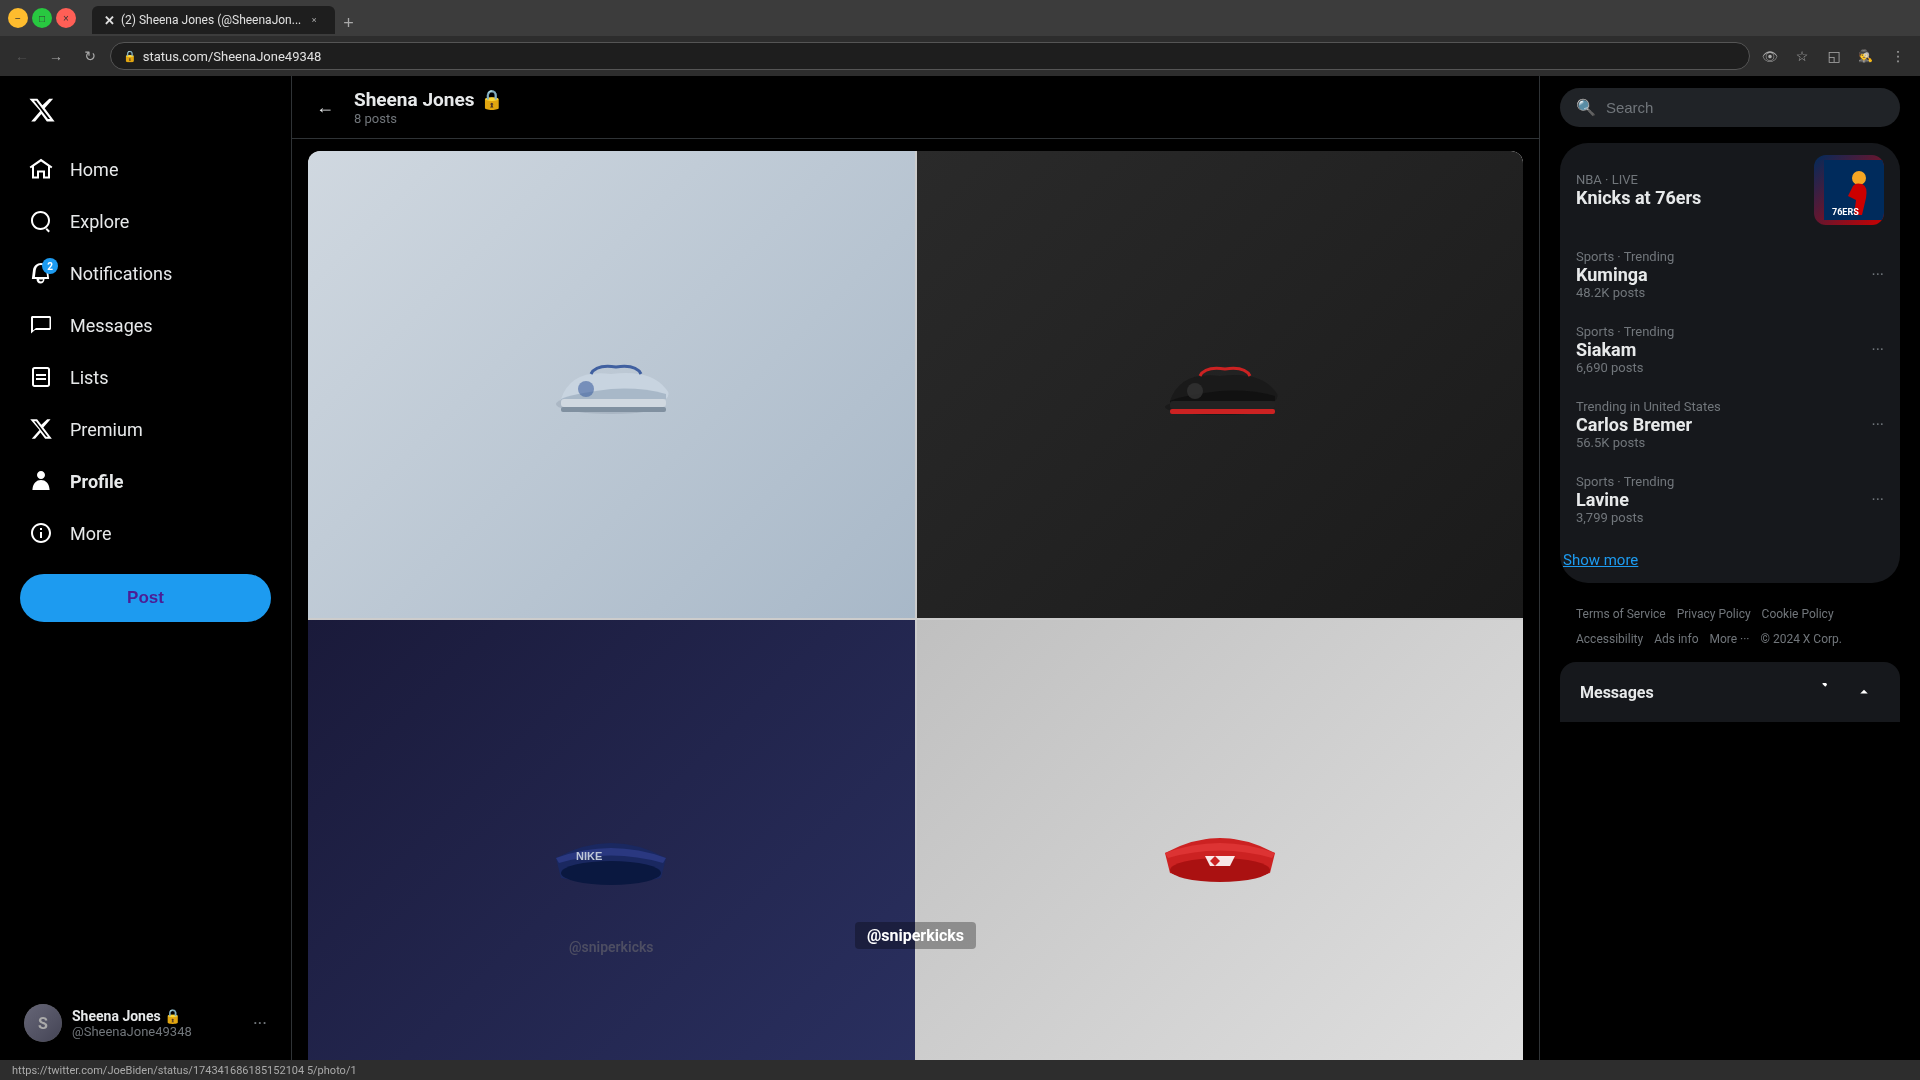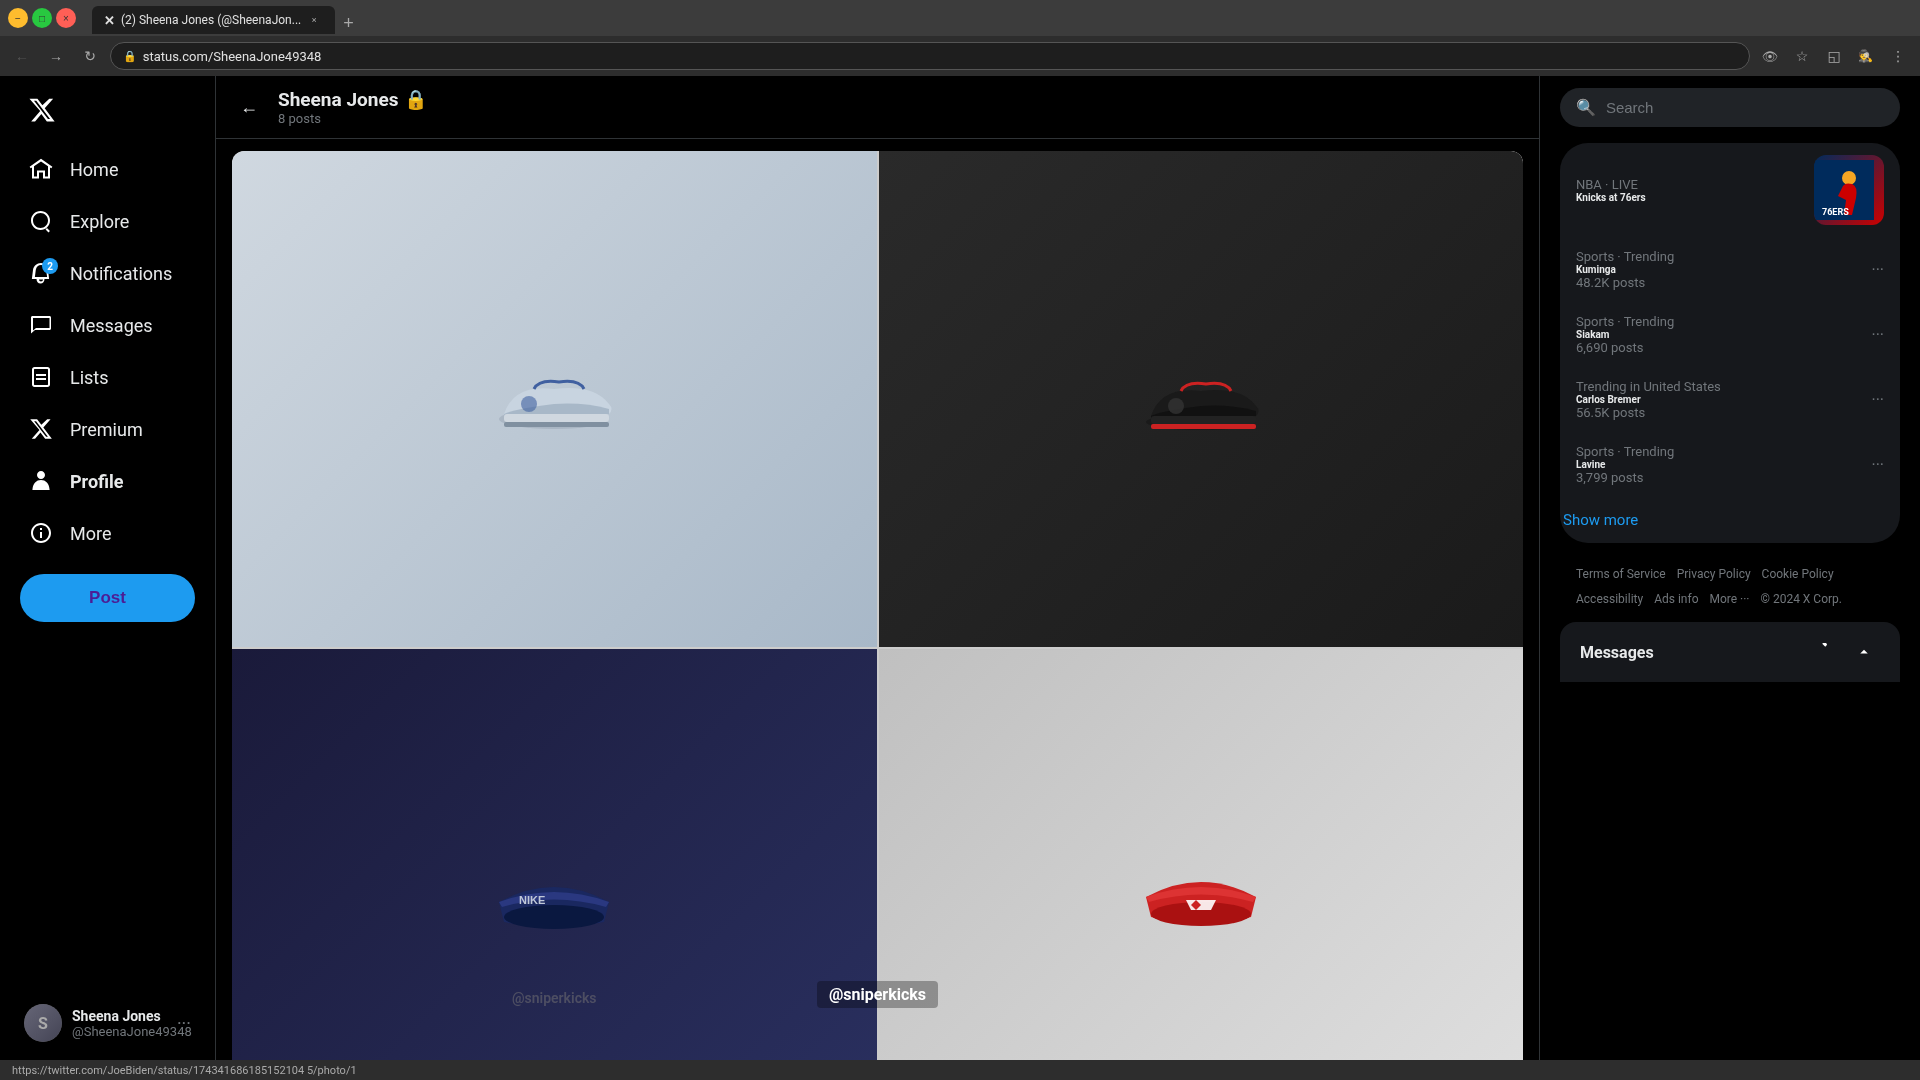--- a/index.html
+++ b/index.html
@@ -21,21 +21,21 @@
     .nav-btn { background: none; border: none; color: #aaa; cursor: pointer; width: 28px; height: 28px; border-radius: 50%; display: flex; align-items: center; justify-content: center; font-size: 14px; }
     .nav-btn.disabled { color: #555; cursor: default; }
     .address-bar { flex: 1; background: #1e1e1e; border: 1px solid #555; border-radius: 20px; height: 28px; display: flex; align-items: center; padding: 0 12px; font-size: 13px; color: #e0e0e0; gap: 6px; }
     .address-bar-icon { color: #aaa; font-size: 11px; }
     .nav-actions { display: flex; gap: 4px; }
 
     
     .app-container { display: flex; flex: 1; overflow: hidden; }
 
     
-    .sidebar { width: 216px; flex-shrink: 0; padding: 8px 12px; display: flex; flex-direction: column; border-right: 1px solid #2f3336; overflow-y: auto; }
+    .sidebar { width: 292px; flex-shrink: 0; padding: 8px 12px; display: flex; flex-direction: column; border-right: 1px solid #2f3336; overflow-y: auto; }
     .sidebar-logo { padding: 12px 16px; margin-bottom: 4px; cursor: pointer; }
     .sidebar-logo svg { width: 28px; height: 28px; fill: white; }
     .sidebar-nav { display: flex; flex-direction: column; gap: 2px; }
     .sidebar-item { display: flex; align-items: center; gap: 16px; padding: 12px 16px; border-radius: 30px; cursor: pointer; font-size: 18px; transition: background 0.1s; }
     .sidebar-item.active { font-weight: 700; }
     .sidebar-item-icon { width: 26px; height: 26px; display: flex; align-items: center; justify-content: center; position: relative; flex-shrink: 0; }
     .sidebar-item-label { font-size: 18px; }
     .notif-badge { position: absolute; top: -2px; right: -4px; background: #1d9bf0; color: white; border-radius: 50%; width: 16px; height: 16px; font-size: 10px; display: flex; align-items: center; justify-content: center; font-weight: 700; }
     .post-btn { background: #1d9bf0; color: #4c1d95; border: none; border-radius: 30px; padding: 14px; font-size: 17px; font-weight: 700; cursor: pointer; margin: 16px 8px; width: calc(100% - 16px); }
     .sidebar-profile { display: flex; align-items: center; gap: 10px; padding: 10px 12px; border-radius: 30px; cursor: pointer; margin-top: auto; }
@@ -69,26 +69,26 @@
     .search-box { background: #202327; border-radius: 20px; display: flex; align-items: center; gap: 10px; padding: 10px 16px; margin-bottom: 16px; }
     .search-box-icon { color: #71767b; font-size: 16px; }
     .search-input { background: none; border: none; outline: none; color: #e7e9ea; font-size: 15px; flex: 1; }
     .search-input::placeholder { color: #71767b; }
 
     
     .widget { background: #16181c; border-radius: 28px; margin-bottom: 16px; overflow: hidden; }
     .widget-item { padding: 12px 16px; display: flex; align-items: center; gap: 10px; cursor: pointer; }
     .widget-item-info { flex: 1; min-width: 0; }
     .widget-item-meta { font-size: 13px; color: #71767b; }
-    .widget-item-title { font-size: 10px; font-weight: 700; }
+    .widget-item-title { font-size: 18px; font-weight: 700; }
     .widget-item-sub { font-size: 13px; color: #71767b; }
     .widget-item-more { color: #71767b; cursor: pointer; }
     .widget-item-image { width: 70px; height: 70px; border-radius: 12px; background: #555; overflow: hidden; flex-shrink: 0; }
-    .nba-image { width: 100%; height: 100%; background: linear-gradient(135deg, #002b5c, #cc0000); display: flex; align-items: center; justify-content: flex-start; font-size: 10px; color: white; font-weight: 700; }
-    .show-more { padding: 14px 3px; color: #1d9bf0; cursor: pointer; font-size: 15px; }
+    .nba-image { width: 100%; height: 100%; background: linear-gradient(135deg, #002b5c, #cc0000); display: flex; align-items: center; justify-content: flex-end; font-size: 10px; color: white; font-weight: 700; }
+    .show-more { padding: 14px 3px; color: #1d9bf0; cursor: pointer; font-size: 15px; text-decoration: underline; }
 
     .footer-links { display: flex; flex-wrap: wrap; gap: 11px; padding: 8px 16px; font-size: 12px; color: #71767b; }
     .footer-link { cursor: pointer; }
 
     
     .messages-bar { background: #16181c; border-radius: 16px 16px 0 0; padding: 14px 20px; display: flex; align-items: center; gap: 12px; margin-top: 8px; }
     .messages-bar-title { font-size: 16px; font-weight: 700; flex: 1; }
     .messages-bar-icon { color: #71767b; cursor: pointer; width: 32px; height: 32px; display: flex; align-items: center; justify-content: center; border-radius: 50%; }
 
     

